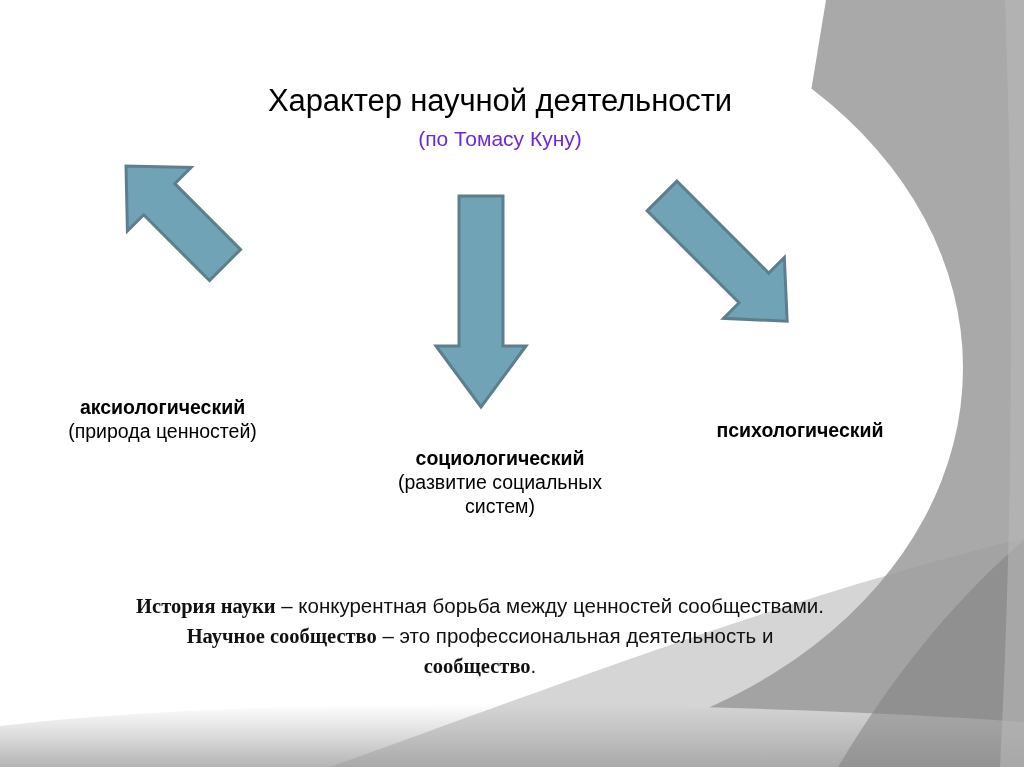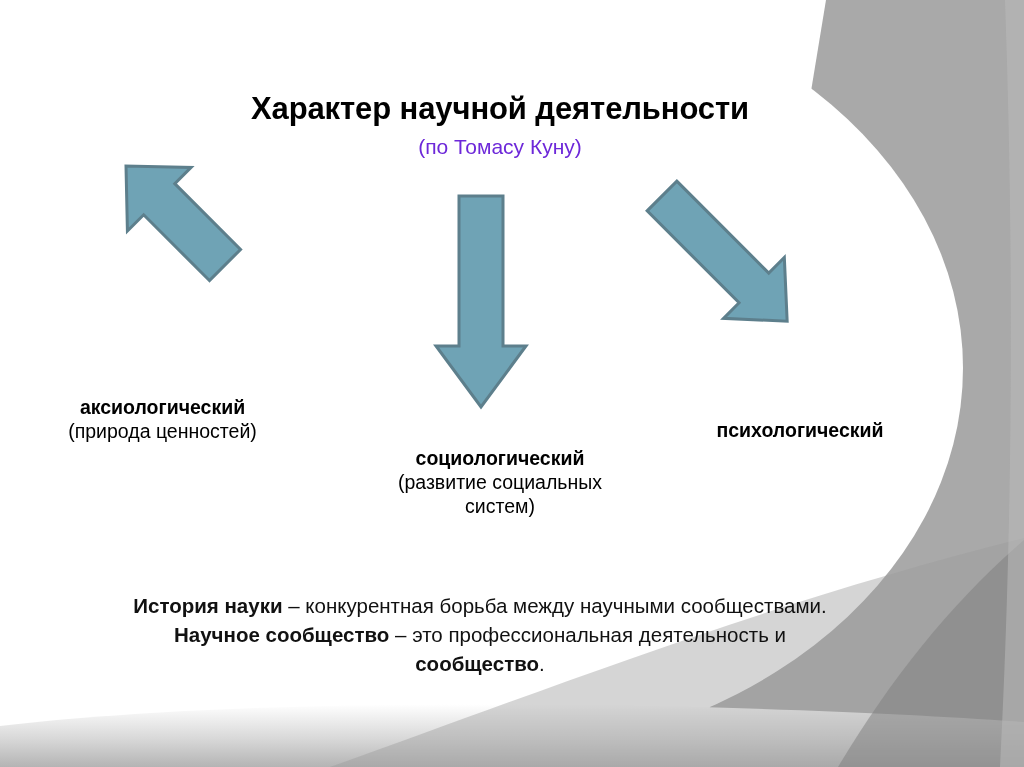--- a/index.html
+++ b/index.html
@@ -31,25 +31,25 @@
   
   .title-block {
     position: absolute;
     top: 84px;
     left: 0;
     width: 1000px;
     text-align: center;
   }
   .slide-title {
     font-size: 31px;
-    font-weight: bold;
+    font-weight: normal;
     color: #000000;
     letter-spacing: -0.1px;
     line-height: 1.1;
-    margin: 8px;
+    margin: 0;
   }
   .slide-subtitle {
     font-size: 21px;
     font-weight: normal;
     color: #6d28d9;
     margin: 9px 0 0 0;
     line-height: 1.1;
   }
 
   
@@ -94,20 +94,21 @@
     left: 40px;
     top: 591px;
     width: 880px;
     text-align: center;
     font-size: 20.5px;
     line-height: 1.42;
     color: #111111;
   }
   .bottom-text b {
     font-weight: bold;
+    font-family: Liberation Serif, serif;
   }
   .bottom-line {
     display: block;
   }
 </style>
 </head>
 <body>
 
 <div id="slide">
 
@@ -168,18 +169,18 @@
   <div class="label" id="label-axiological">
     <span class="lab-head">аксиологический</span>
     <span class="lab-sub">(природа ценностей)</span>
   </div>
 
   <div class="label" id="label-psychological">
     <span class="lab-head">психологический</span>
   </div>
 
   <div class="bottom-text">
-    <span class="bottom-line"><b>История науки</b><span> – конкурентная борьба между научными сообществами.</span></span>
+    <span class="bottom-line"><b>История науки</b><span> – конкурентная борьба между ценностей сообществами.</span></span>
     <span class="bottom-line"><b>Научное сообщество</b><span> – это профессиональная деятельность и</span></span>
     <span class="bottom-line"><b>сообщество</b><span>.</span></span>
   </div>
 
 </div>
 
 </body></html>

